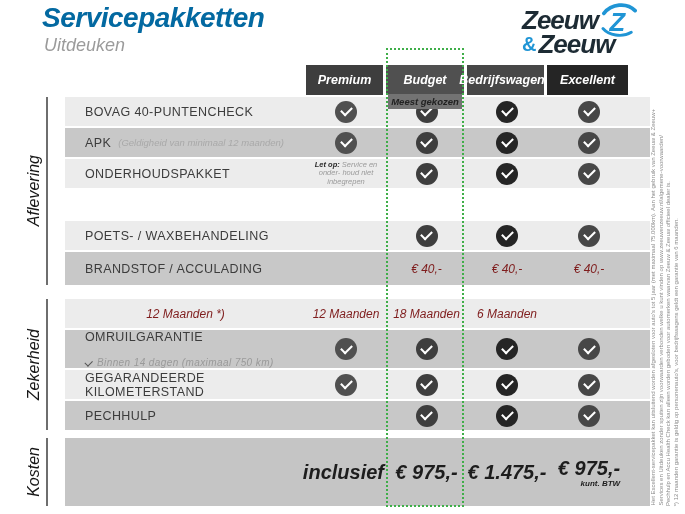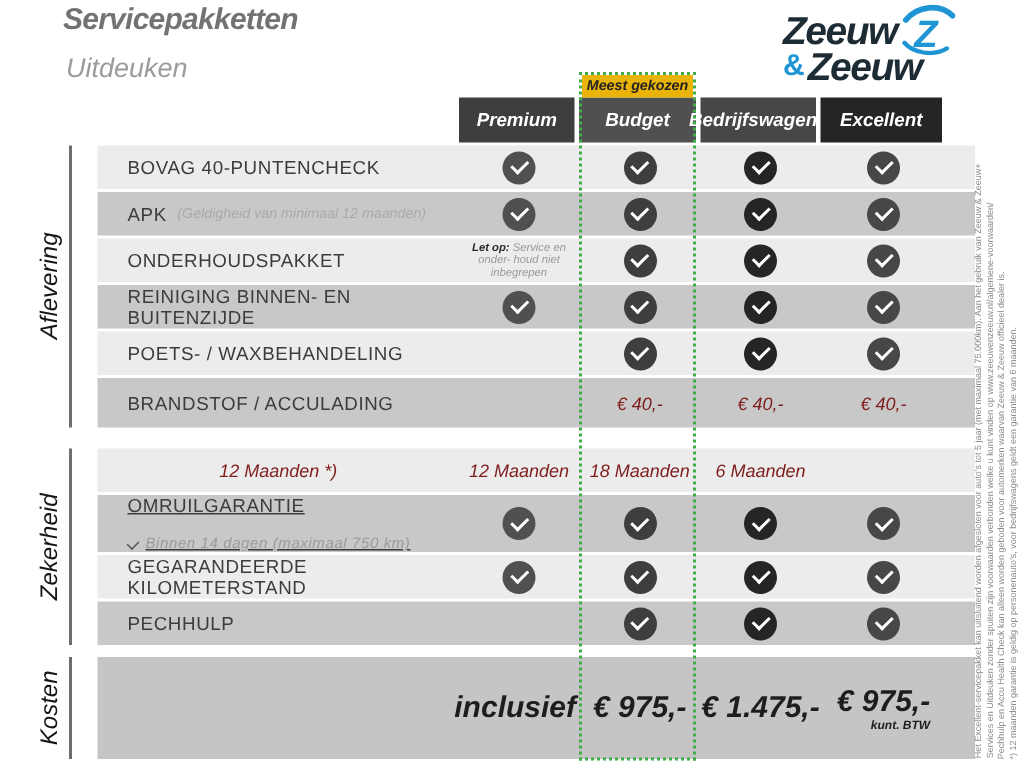--- a/index.html
+++ b/index.html
@@ -1,22 +1,22 @@
 <!DOCTYPE html>
 <html style="--blue: #2095d5; --green: #3fae49;"><head>
 <meta charset="utf-8">
 <style>
   :root { --blue:#2095d5; --green:#3fae49; }
   html,body { margin:0; padding:0; background:#fff; }
   .page { position:relative; width:685px; height:514px; background:#fff; overflow:hidden;
           font-family:"Liberation Sans", sans-serif; }
 
   
-  .title { position:absolute; left:42px; top:2px; font-size:20px; font-weight:bold; font-style:italic;
-           color:#737373; letter-spacing:-0.5px; }
+  .title { position:absolute; left:42px; top:2px; font-size:28px; font-weight:bold; font-style:italic;
+           color:#0369a1; letter-spacing:-0.5px; }
   .subtitle { position:absolute; left:44px; top:35px; font-size:18px; font-style:italic; color:#9b9b9b; }
 
   .logo { position:absolute; left:522px; top:7px; color:#1d2b34; }
   .logo-line { display:flex; align-items:center; height:26px; }
   .logo-line.second { margin-top:-2px; }
   .logo-word { font-size:26px; font-weight:bold; font-style:italic; letter-spacing:-1px; color:#1d2b34; }
   .logo-amp { font-size:20px; font-weight:bold; color:var(--blue); margin-right:2px; }
   .logo svg { margin-left:3px; }
 
   
@@ -31,21 +31,21 @@
   .col-headers { position:absolute; left:241px; top:0; height:30px; display:grid;
                  grid-template-columns:77px 78px 77px 81px; column-gap:3px; }
   .col-head { color:#fff; font-weight:bold; font-style:italic; font-size:12.5px;
               display:flex; align-items:center; justify-content:center; }
 
   .row { position:absolute; left:0; width:585px; }
   .row.light { background:#ececec; }
   .row.dark { background:#c8c8c8; }
   .row-label { display:flex; align-items:center; padding-left:20px; font-size:12.5px;
                color:#3c3c3c; letter-spacing:0.4px; }
-  .row-label.stacked { flex-direction:column; align-items:flex-start; justify-content:center; gap:13px;text-decoration:underline; }
+  .row-label.stacked { flex-direction:column; align-items:flex-start; justify-content:center; gap:13px; }
   .cell { display:flex; align-items:center; justify-content:center; }
 
   .check { width:22px; height:22px; border-radius:50%; background:#444;
            display:flex; align-items:center; justify-content:center; }
   .tick { width:9px; height:5px; border-left:2.5px solid #fff; border-bottom:2.5px solid #fff;
           transform:rotate(-45deg) translate(1px,-1px); }
 
   .note-apk { font-size:9.5px; font-style:italic; color:#a9a9a9; margin-left:7px; letter-spacing:0; }
   .budget-note { width:108px; font-size:7.5px; line-height:8.5px; font-style:italic;
                  color:#9a9a9a; text-align:center; }
@@ -57,22 +57,22 @@
 
   .kosten { background:#c5c5c5; }
   .inclusief-cell { justify-content:flex-end; padding-right:2px; }
   .big { font-size:20px; font-weight:bold; font-style:italic; color:#1d1d1d; white-space:nowrap; }
   .price-stack { display:flex; flex-direction:column; align-items:flex-end; }
   .price-note { font-size:8px; font-weight:bold; font-style:italic; color:#1d1d1d; margin-top:-1px; }
 
   
   .premium-highlight { position:absolute; left:386px; top:48px; width:78px; height:459px;
                        border:2px dotted var(--green); pointer-events:none; box-sizing:border-box; }
-  .badge { height:15px; background:#eab308; display:flex; align-items:center; justify-content:center;
-           font-size:9.5px; font-weight:bold; font-style:italic; color:#222; white-space:nowrap; }
+  .badge { height:15px; background:#737373; display:flex; align-items:center; justify-content:center;
+           font-size:9.5px; font-weight:bold; font-style:italic; color:#222; white-space:nowrap;margin-top:44px; }
 
   
   .fine-print { position:absolute; left:650px; bottom:8px; display:flex; align-items:flex-end; }
   .fp-line { writing-mode:vertical-rl; transform:rotate(180deg); font-size:6px; line-height:7.5px;
              color:#8c8c8c; white-space:nowrap; }
 </style>
 </head>
 <body>
 
 <div class="page">
@@ -187,45 +187,20 @@
             <i class="tick"></i>
           </span>
         </div>
       <div class="cell">
           <span class="check" style="background: rgb(71, 71, 71);">
             <i class="tick"></i>
           </span>
         </div>
     </div>
 
-    <div class="row dark grid" style="top:125px;height:29px">
-      <div class="row-label">
-          <span>REINIGING BINNEN- EN BUITENZIJDE</span>
-        </div>
-      <div class="cell">
-          <span class="check" style="background: rgb(80, 80, 80);">
-            <i class="tick"></i>
-          </span>
-        </div>
-      <div class="cell">
-          <span class="check" style="background: rgb(62, 62, 62);">
-            <i class="tick"></i>
-          </span>
-        </div>
-      <div class="cell">
-          <span class="check" style="background: rgb(37, 37, 37);">
-            <i class="tick"></i>
-          </span>
-        </div>
-      <div class="cell">
-          <span class="check" style="background: rgb(71, 71, 71);">
-            <i class="tick"></i>
-          </span>
-        </div>
-    </div>
 
     <div class="row light grid" style="top:156px;height:29px">
       <div class="row-label">
           <span>POETS- / WAXBEHANDELING</span>
         </div>
       <div class="cell"></div>
       <div class="cell">
           <span class="check" style="background: rgb(62, 62, 62);">
             <i class="tick"></i>
           </span>

